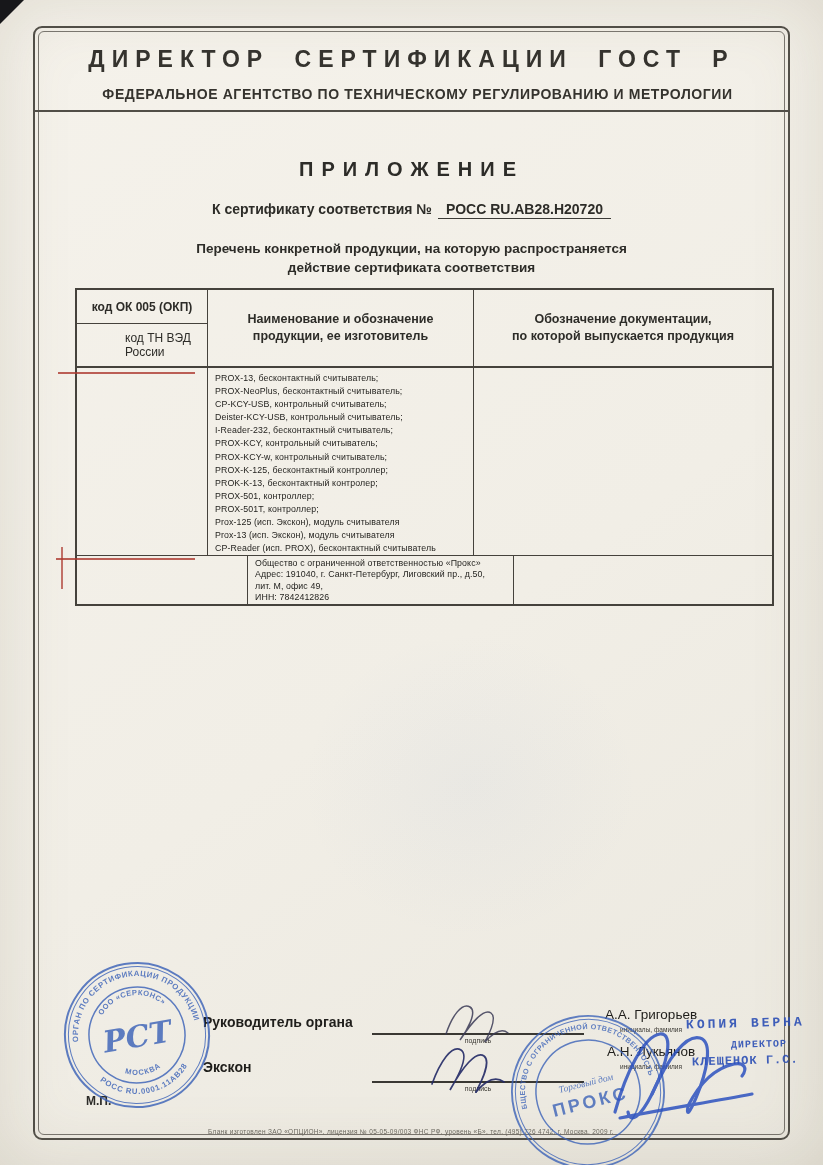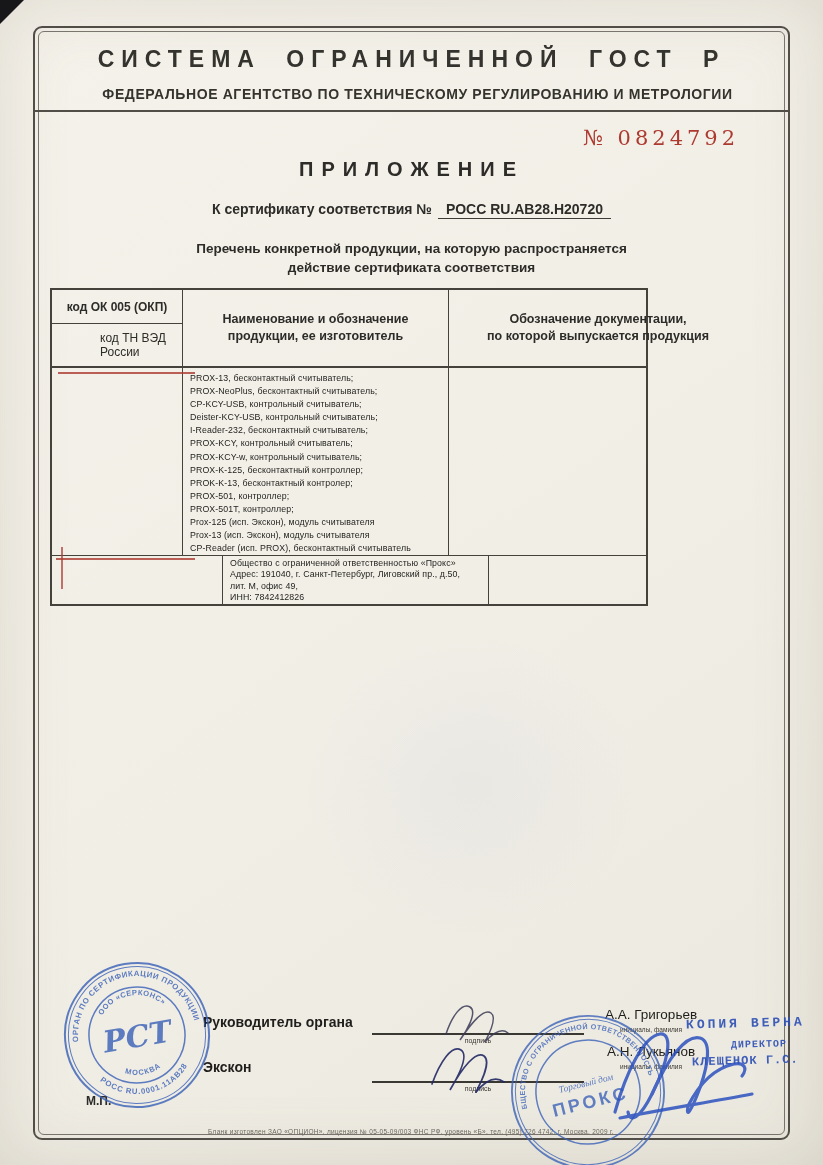--- a/index.html
+++ b/index.html
@@ -35,21 +35,21 @@
   .form-number{position:absolute;left:583px;top:126px;width:210px;
     font-family:"DejaVu Serif",serif;font-size:21px;letter-spacing:4px;color:var(--red);}
   .appendix{position:absolute;left:40px;right:40px;top:158px;text-align:center;
     font-size:20px;font-weight:bold;letter-spacing:8px;color:#2d2c28;}
   .cert-ref{position:absolute;left:40px;right:40px;top:201px;text-align:center;
     font-size:14px;font-weight:bold;color:#2d2c28;}
   .cert-ref-num{border-bottom:1.5px solid #3c3b37;padding:0 8px 1px;margin-left:6px;margin-top:32px;}
   .scope{position:absolute;left:40px;right:40px;top:239px;text-align:center;
     font-size:13.5px;font-weight:bold;line-height:19px;color:#2d2c28;}
 
-  .ptable{position:absolute;left:50px;top:288px;width:598px;border:2px solid var(--tbl);background:transparent;}
+  .ptable{position:absolute;left:75px;top:288px;width:699px;border:2px solid var(--tbl);background:transparent;}
   .thead,.trow{display:grid;grid-template-columns:131px 266px 298px;}
   .thead{height:78px;border-bottom:2px solid var(--tbl);}
   .r1{height:188px;border-bottom:1.5px solid var(--tbl);}
   .r2{height:48px;padding-left:40px;}
   .thead>div,.trow>div{border-right:1.5px solid var(--tbl);}
   .thead>div:last-child,.trow>div:last-child{border-right:none;}
   .c1h{display:flex;flex-direction:column;}
   .c1top{height:34px;border-bottom:1.5px solid var(--tbl);display:flex;align-items:center;justify-content:center;
     font-size:12px;font-weight:bold;color:#2d2c28;}
   .c1bot{flex:1;display:flex;align-items:center;justify-content:center;
@@ -99,25 +99,24 @@
   .stamp-text{font-family:"Liberation Sans",sans-serif;font-weight:bold;fill:var(--blue);}
 </style>
 </head>
 <body>
 
 <div class="page">
   <div class="corner"></div>
   <div class="frame-outer"></div>
   <div class="frame-inner"></div>
 
-  <div class="sys-title">СИСТЕМА ОГРАНИЧЕННОЙ ГОСТ Р</div>
+  <div class="sys-title">ДИРЕКТОР СЕРТИФИКАЦИИ ГОСТ Р</div>
   <div class="agency">ФЕДЕРАЛЬНОЕ АГЕНТСТВО ПО ТЕХНИЧЕСКОМУ РЕГУЛИРОВАНИЮ И МЕТРОЛОГИИ</div>
   <div class="header-rule"></div>
 
-  <div class="form-number">№ 0824792</div>
   <div class="appendix">ПРИЛОЖЕНИЕ</div>
 
   <div class="cert-ref">
     <span>К сертификату соответствия №</span><span class="cert-ref-num">РОСС RU.АВ28.Н20720</span>
   </div>
 
   <div class="scope preline">Перечень конкретной продукции,  на которую распространяется
 действие сертификата соответствия</div>
 
   <div class="ptable">

